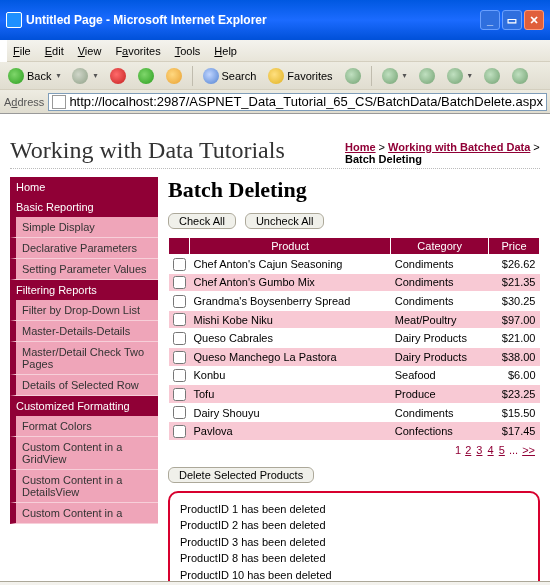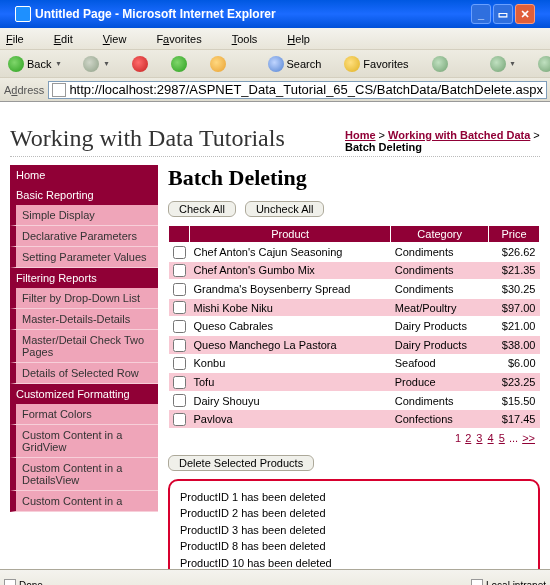--- a/index.html
+++ b/index.html
@@ -1,32 +1,32 @@
 <!DOCTYPE html>
 <html><head>
 <meta charset="utf-8">
 <style>
 * { box-sizing: border-box; margin: 0; padding: 0; }
 body { font-family: Tahoma, Verdana, sans-serif; font-size: 11px; background: #fff; width: 550px; height: 585px; overflow: hidden; }
 
 
-.titlebar { background: linear-gradient(#0058e1, #1b6bff 50%, #0050d8); height: 28px; display: flex; align-items: center; padding: 0 15px; color: #fff; font-size: 12px; }
+.titlebar { background: linear-gradient(#0058e1, #1b6bff 50%, #0050d8); height: 40px; display: flex; align-items: center; padding: 0 6px; color: #fff; font-size: 12px; }
 .titlebar .ie-icon { width: 16px; height: 16px; background: #1e90ff; border: 1px solid #fff; margin-right: 4px; border-radius: 2px; }
 .titlebar .title-text { flex: 1; font-weight: bold; }
 .winbtns { display: flex; gap: 2px; }
 .winbtn { width: 20px; height: 20px; background: #2f6fde; border: 1px solid #6aa0ff; border-radius: 3px; color: #fff; display: flex; align-items: center; justify-content: center; font-size: 11px; font-weight: bold; }
 .winbtn.close { background: #e05f3a; border-color: #ff9a7a; }
 
 
-.menubar { background: linear-gradient(#f4f3ee, #e8e5d9); height: 22px; display: flex; align-items: center; padding: 0 6px; gap: 30px; font-size: 11px; border-bottom: 1px solid #d4cfbf; }
+.menubar { background: linear-gradient(#f4f3ee, #e8e5d9); height: 22px; display: flex; align-items: center; padding: 0 6px; gap: 14px; font-size: 11px; border-bottom: 1px solid #d4cfbf; margin-left: 7px; }
 .menubar span { cursor: default; }
 .menubar span u { text-decoration: underline; }
 
 
-.toolbar { background: linear-gradient(#eeece2, #e0ddd0); height: 28px; display: flex; align-items: center; padding: 0 4px; gap: 15px; border-bottom: 1px solid #d4cfbf; font-size: 11px; }
+.toolbar { background: linear-gradient(#eeece2, #e0ddd0); height: 28px; display: flex; align-items: center; padding: 0 4px; gap: 4px; border-bottom: 1px solid #d4cfbf; font-size: 11px; }
 .tbtn { display: inline-flex; align-items: center; gap: 3px; padding: 2px 4px; cursor: default; }
 .ticon { width: 16px; height: 16px; border-radius: 8px; display: inline-block; }
 .ticon.back { background: radial-gradient(circle at 40% 40%, #7fd66b, #2a9e1e); }
 .ticon.fwd { background: radial-gradient(circle at 40% 40%, #d0d6c9, #8ea086); }
 .ticon.stop { background: radial-gradient(circle at 40% 40%, #ff6b6b, #c42020); }
 .ticon.refresh { background: radial-gradient(circle at 40% 40%, #7fd66b, #2a9e1e); }
 .ticon.home { background: radial-gradient(circle at 40% 40%, #ffd880, #e8a030); }
 .ticon.search { background: radial-gradient(circle at 40% 40%, #c0d5ff, #5080d0); }
 .ticon.fav { background: radial-gradient(circle at 40% 40%, #ffe080, #e0b020); }
 .ticon.misc { background: radial-gradient(circle at 40% 40%, #c0e0c0, #70a070); }

